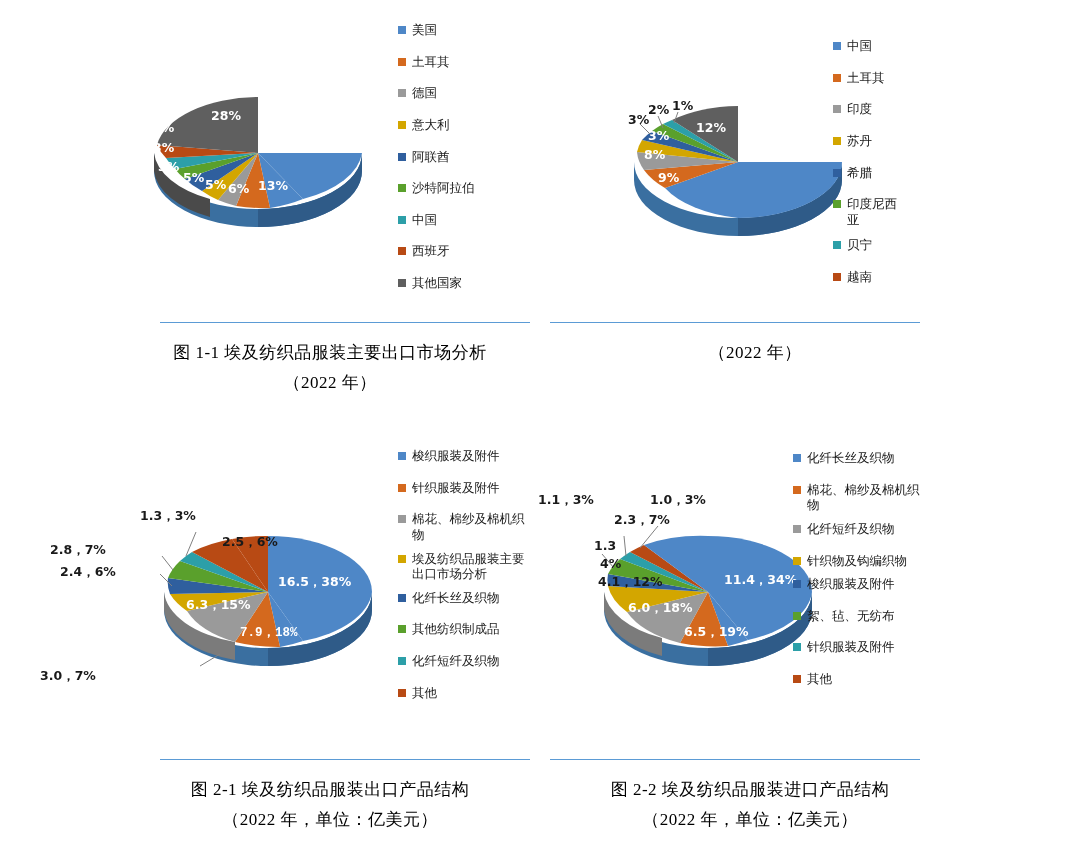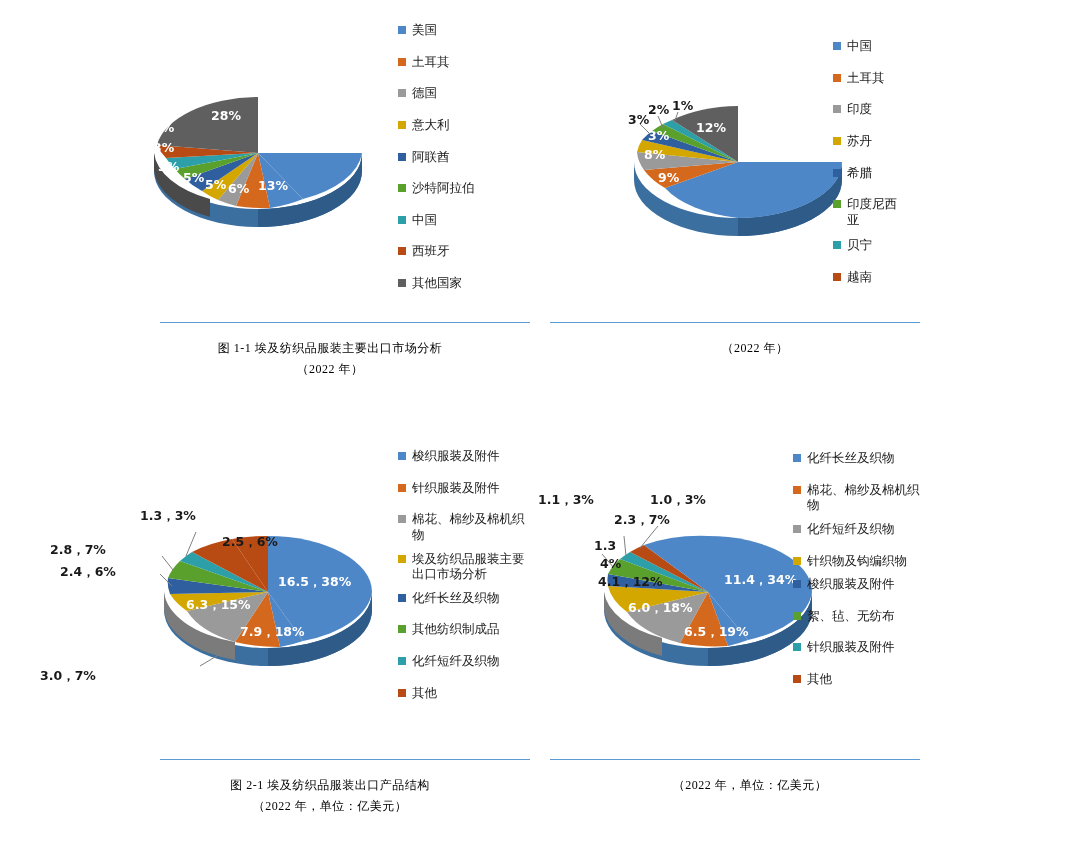--- a/index.html
+++ b/index.html
@@ -59,21 +59,21 @@
 
   .caption-rule {
     position: absolute;
     height: 1px;
     background: #5b9bd5;
   }
   .caption {
     position: absolute;
     text-align: center;
     font-family: "Liberation Serif", serif;
-    font-size: 12px;
+    font-size: 17px;
     line-height: 1.75;
     color: #000;
     letter-spacing: 0.5px;
   }
 
   .slice-label {
     position: absolute;
     font-family: "DejaVu Sans", sans-serif;
     font-weight: bold;
     font-size: 12.5px;
@@ -286,21 +286,21 @@
         <path d="M108,78 L32,38 A104,56 0 0 1 72,25 Z" fill="#b84a14"></path>
         <path d="M108,78 L72,25 A104,56 0 0 1 108,22 Z" fill="#b84a14"></path>
         <path d="M108,78 L108,22 A104,56 0 0 1 212,78 Z" fill="#4e87c7"></path>
 
         <line x1="12" y1="72" x2="-2" y2="58" stroke="#808080" stroke-width="1"></line>
         <line x1="13" y1="56" x2="2" y2="42" stroke="#808080" stroke-width="1"></line>
         <line x1="26" y1="42" x2="36" y2="18" stroke="#808080" stroke-width="1"></line>
         <line x1="60" y1="140" x2="40" y2="152" stroke="#808080" stroke-width="1"></line>
       </svg>
       <div class="slice-label" style="left:118px; top:60px;">16.5，38%</div>
-      <div class="slice-label" style="left:80px; top:110px;">7.9，18%</div>
+      <div class="slice-label" style="left:80px; top:110px;font-family:Liberation Mono, monospace;">7.9，18%</div>
       <div class="slice-label" style="left:26px; top:83px;">6.3，15%</div>
       <div class="slice-label dark" style="left:-100px; top:50px;">2.4，6%</div>
       <div class="slice-label dark" style="left:-110px; top:28px;">2.8，7%</div>
       <div class="slice-label dark" style="left:-20px; top:-6px;">1.3，3%</div>
       <div class="slice-label dark" style="left:-120px; top:154px;">3.0，7%</div>
       <div class="slice-label dark" style="left:62px; top:20px;text-align:right;">2.5，6%</div>
     </div>
 
     <div class="legend" style="left:398px; top:24px;">
       <div class="legend-item">
@@ -416,17 +416,18 @@
         <span class="legend-label">针织服装及附件</span>
       </div>
       <div class="legend-item">
         <span class="legend-swatch" style="background:#b84a14"></span>
         <span class="legend-label">其他</span>
       </div>
     </div>
 
     <div class="caption-rule" style="left:10px; top:335px; width:370px;"></div>
     <div class="caption" style="left:0px; top:351px; width:420px;">
+      <div>图 2-2  埃及纺织品服装进口产品结构</div>
       <div>（2022 年，单位：亿美元）</div>
     </div>
   </div>
 
 </div>
 
 </body></html>

